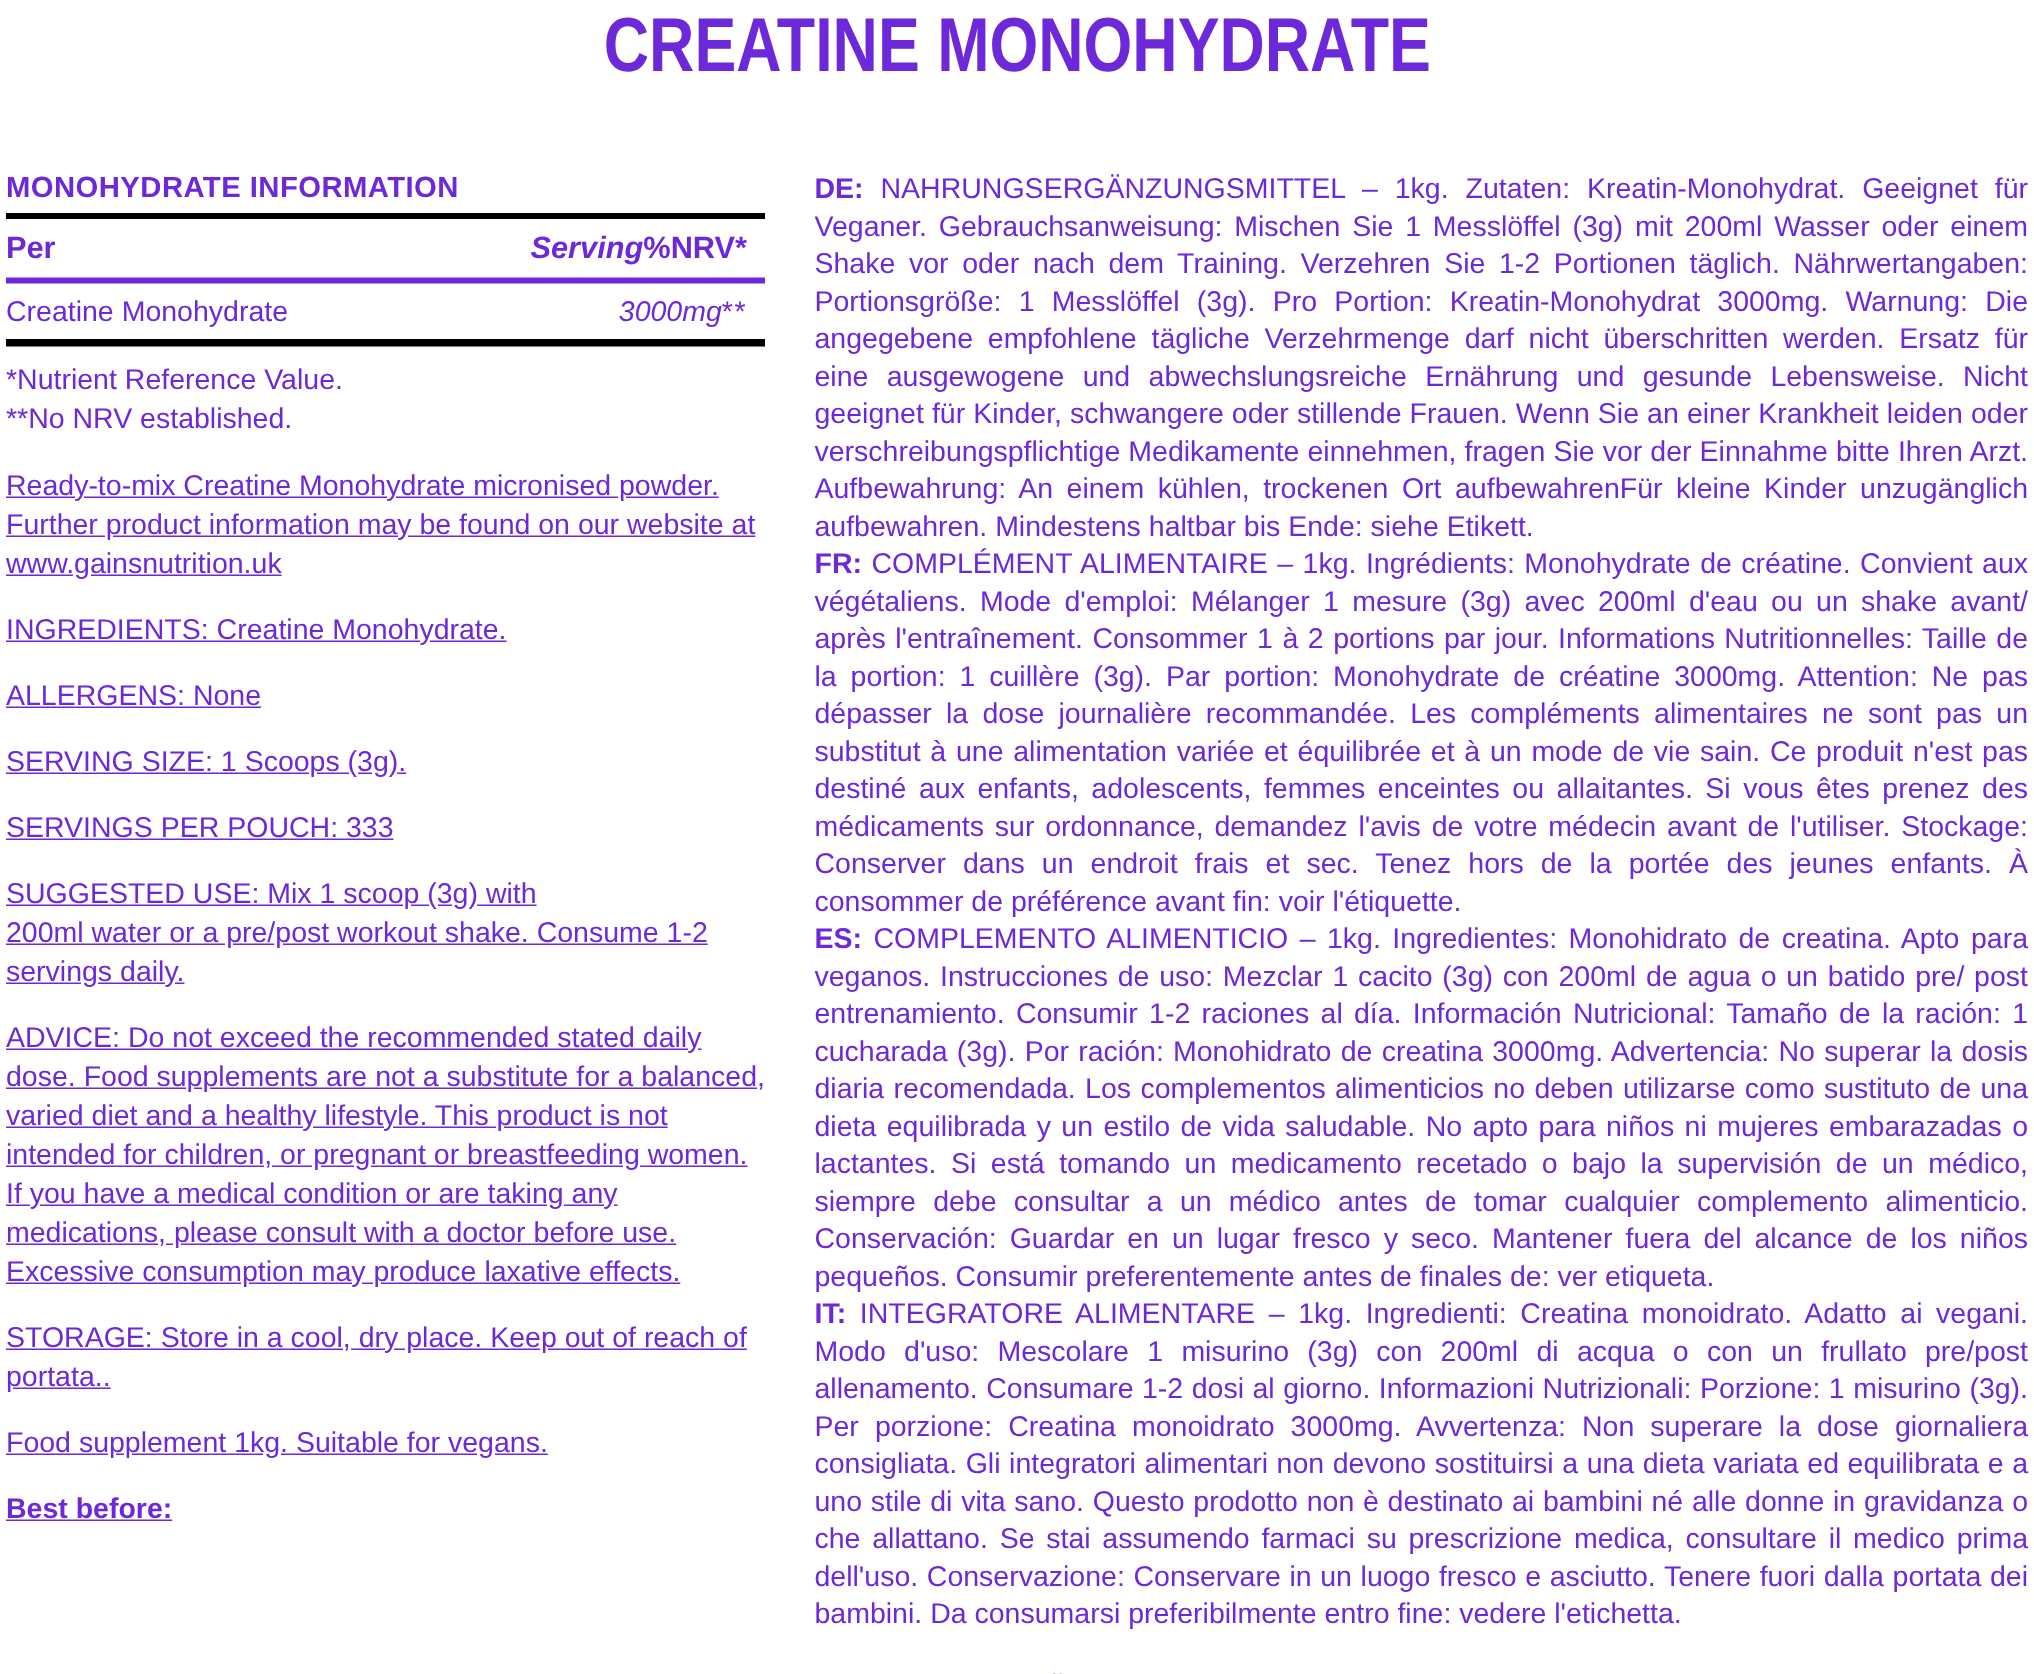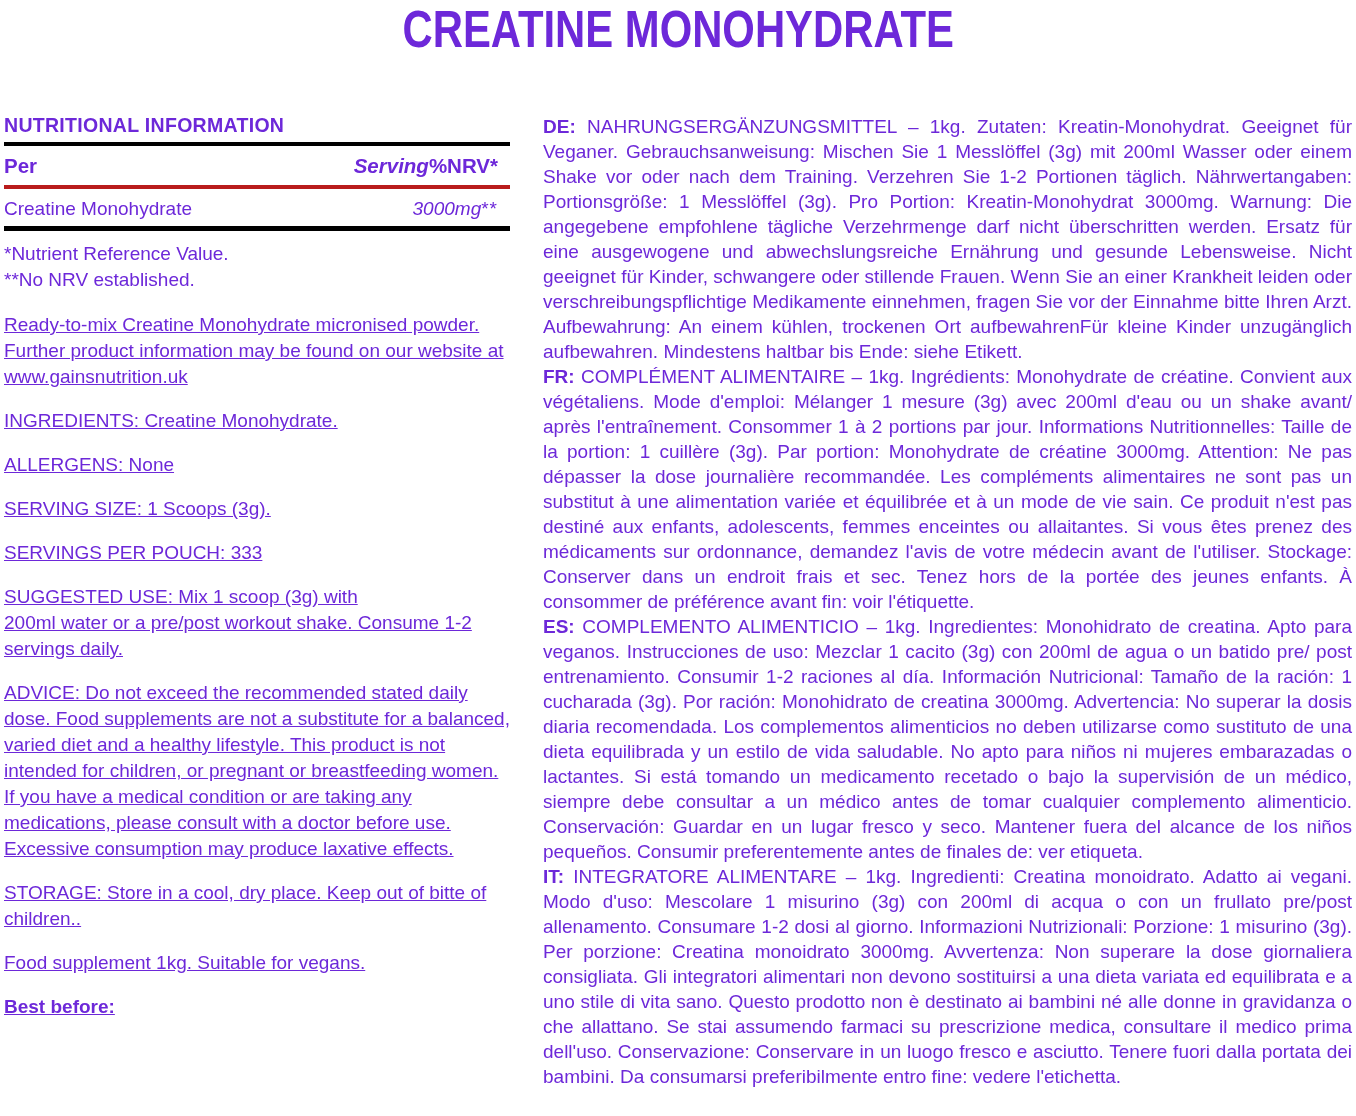--- a/index.html
+++ b/index.html
@@ -38,21 +38,21 @@
   }
   .rule-thick { height: 4px; background: #000; margin-top: 5px; }
 
   .ntable { width: 100%; }
   .thead {
     display: flex;
     align-items: baseline;
     font-weight: bold;
     font-size: 20.5px;
     padding: 7px 0 6px 0;
-    border-bottom: 4px solid #b91c1c;
+    border-bottom: 4px solid #6d28d9;
   }
   .trow {
     display: flex;
     align-items: baseline;
     padding: 7px 0 4px 0;
     border-bottom: 5px solid #000;
   }
   .col-per { width: 268px; }
   .col-serving { flex: 1; text-align: right; font-style: italic; }
   .col-nrv { margin-left: auto; text-align: right; padding-right: 12px; }
@@ -74,21 +74,21 @@
 
 <div class="page">
 
   <div class="title-wrap">
     <span class="page-title">CREATINE MONOHYDRATE</span>
   </div>
 
   <div class="cols">
 
     <section class="left-col">
-      <h2 class="nutri-heading">NUTRITIONAL INFORMATION</h2>
+      <h2 class="nutri-heading">MONOHYDRATE INFORMATION</h2>
       <div class="rule-thick"></div>
 
       <div class="ntable">
         <div class="thead">
           <span class="col-per">Per</span>
           <span class="col-serving">Serving</span>
           <span class="col-nrv">%NRV*</span>
         </div>
         <div class="trow">
           <span class="col-per">Creatine Monohydrate</span>
@@ -101,21 +101,21 @@
       <p class="fn fn-last">**No NRV established.</p>
 
       <p class="para">Ready-to-mix Creatine Monohydrate micronised powder. Further product information may be found on our website at www.gainsnutrition.uk</p>
       <p class="para">INGREDIENTS: Creatine Monohydrate.</p>
       <p class="para">ALLERGENS: None</p>
       <p class="para">SERVING SIZE: 1 Scoops (3g).</p>
       <p class="para">SERVINGS PER POUCH: 333</p>
       <p class="para pre">SUGGESTED USE: Mix 1 scoop (3g) with
 200ml water or a pre/post workout shake. Consume 1-2 servings daily.</p>
       <p class="para">ADVICE: Do not exceed the recommended stated daily dose. Food supplements are not a substitute for a balanced, varied diet and a healthy lifestyle. This product is not intended for children, or pregnant or breastfeeding women. If you have a medical condition or are taking any medications, please consult with a doctor before use. Excessive consumption may produce laxative effects.</p>
-      <p class="para">STORAGE: Store in a cool, dry place. Keep out of bitte of children..</p>
+      <p class="para">STORAGE: Store in a cool, dry place. Keep out of reach of portata..</p>
       <p class="para">Food supplement 1kg. Suitable for vegans.</p>
       <p class="para bold">Best before:</p>
     </section>
 
     <section class="right-col">
       <p class="lang-para"><b class="lang-tag">DE:</b><span> NAHRUNGSERGÄNZUNGSMITTEL – 1kg. Zutaten: Kreatin-Monohydrat. Geeignet für Veganer. Gebrauchsanweisung: Mischen Sie 1 Messlöffel (3g) mit 200ml Wasser oder einem Shake vor oder nach dem Training. Verzehren Sie 1-2 Portionen täglich. Nährwertangaben: Portionsgröße: 1 Messlöffel (3g). Pro Portion: Kreatin-Monohydrat 3000mg. Warnung: Die angegebene empfohlene tägliche Verzehrmenge darf nicht überschritten werden. Ersatz für eine ausgewogene und abwechslungsreiche Ernährung und gesunde Lebensweise. Nicht geeignet für Kinder, schwangere oder stillende Frauen. Wenn Sie an einer Krankheit leiden oder verschreibungspflichtige Medikamente einnehmen, fragen Sie vor der Einnahme bitte Ihren Arzt. Aufbewahrung: An einem kühlen, trockenen Ort aufbewahrenFür kleine Kinder unzugänglich aufbewahren. Mindestens haltbar bis Ende: siehe Etikett.</span></p>
       <p class="lang-para"><b class="lang-tag">FR:</b><span> COMPLÉMENT ALIMENTAIRE – 1kg. Ingrédients: Monohydrate de créatine. Convient aux végétaliens. Mode d'emploi: Mélanger 1 mesure (3g) avec 200ml d'eau ou un shake avant/ après l'entraînement. Consommer 1 à 2 portions par jour. Informations Nutritionnelles: Taille de la portion: 1 cuillère (3g). Par portion: Monohydrate de créatine 3000mg. Attention: Ne pas dépasser la dose journalière recommandée. Les compléments alimentaires ne sont pas un substitut à une alimentation variée et équilibrée et à un mode de vie sain. Ce produit n'est pas destiné aux enfants, adolescents, femmes enceintes ou allaitantes. Si vous êtes prenez des médicaments sur ordonnance, demandez l'avis de votre médecin avant de l'utiliser. Stockage: Conserver dans un endroit frais et sec. Tenez hors de la portée des jeunes enfants. À consommer de préférence avant fin: voir l'étiquette.</span></p>
       <p class="lang-para"><b class="lang-tag">ES:</b><span> COMPLEMENTO ALIMENTICIO – 1kg. Ingredientes: Monohidrato de creatina. Apto para veganos. Instrucciones de uso: Mezclar 1 cacito (3g) con 200ml de agua o un batido pre/ post entrenamiento. Consumir 1-2 raciones al día. Información Nutricional: Tamaño de la ración: 1 cucharada (3g). Por ración: Monohidrato de creatina 3000mg. Advertencia: No superar la dosis diaria recomendada. Los complementos alimenticios no deben utilizarse como sustituto de una dieta equilibrada y un estilo de vida saludable. No apto para niños ni mujeres embarazadas o lactantes. Si está tomando un medicamento recetado o bajo la supervisión de un médico, siempre debe consultar a un médico antes de tomar cualquier complemento alimenticio. Conservación: Guardar en un lugar fresco y seco. Mantener fuera del alcance de los niños pequeños. Consumir preferentemente antes de finales de: ver etiqueta.</span></p>
       <p class="lang-para"><b class="lang-tag">IT:</b><span> INTEGRATORE ALIMENTARE – 1kg. Ingredienti: Creatina monoidrato. Adatto ai vegani. Modo d'uso: Mescolare 1 misurino (3g) con 200ml di acqua o con un frullato pre/post allenamento. Consumare 1-2 dosi al giorno. Informazioni Nutrizionali: Porzione: 1 misurino (3g). Per porzione: Creatina monoidrato 3000mg. Avvertenza: Non superare la dose giornaliera consigliata. Gli integratori alimentari non devono sostituirsi a una dieta variata ed equilibrata e a uno stile di vita sano. Questo prodotto non è destinato ai bambini né alle donne in gravidanza o che allattano. Se stai assumendo farmaci su prescrizione medica, consultare il medico prima dell'uso. Conservazione: Conservare in un luogo fresco e asciutto. Tenere fuori dalla portata dei bambini. Da consumarsi preferibilmente entro fine: vedere l'etichetta.</span></p>
       <p class="eu-line">EU: Complizon OÜ Sepapaja tn 6, Tallinn, 15551, Estonia.</p>

